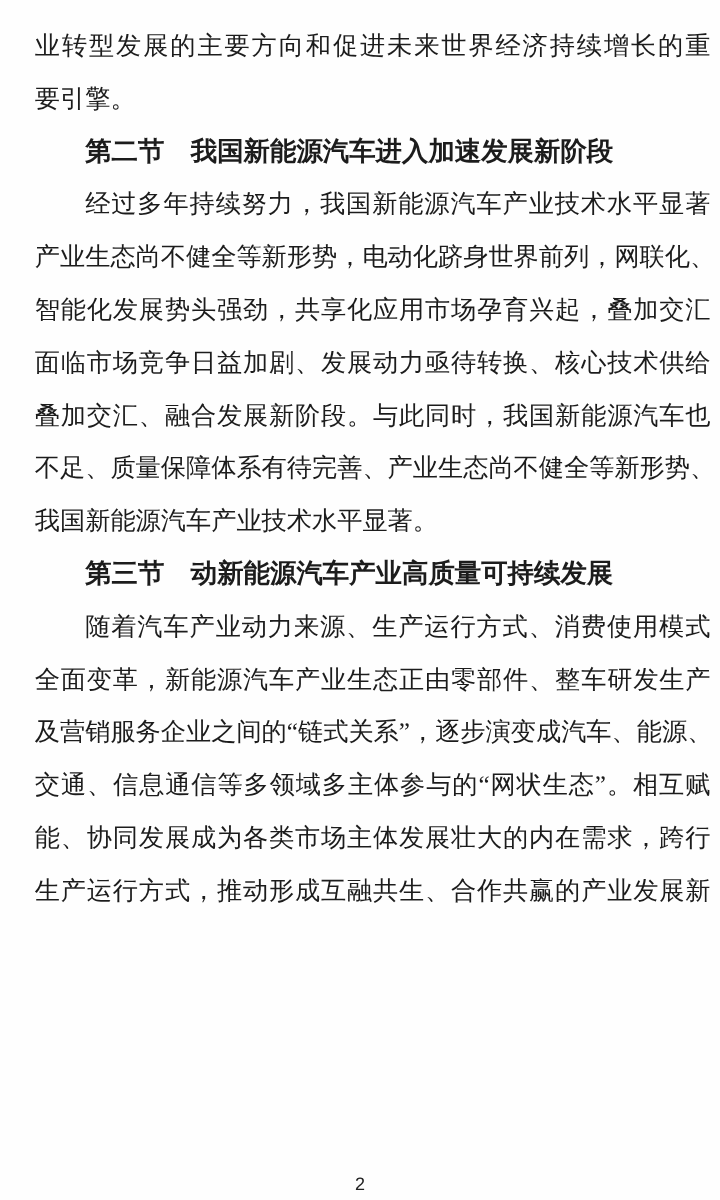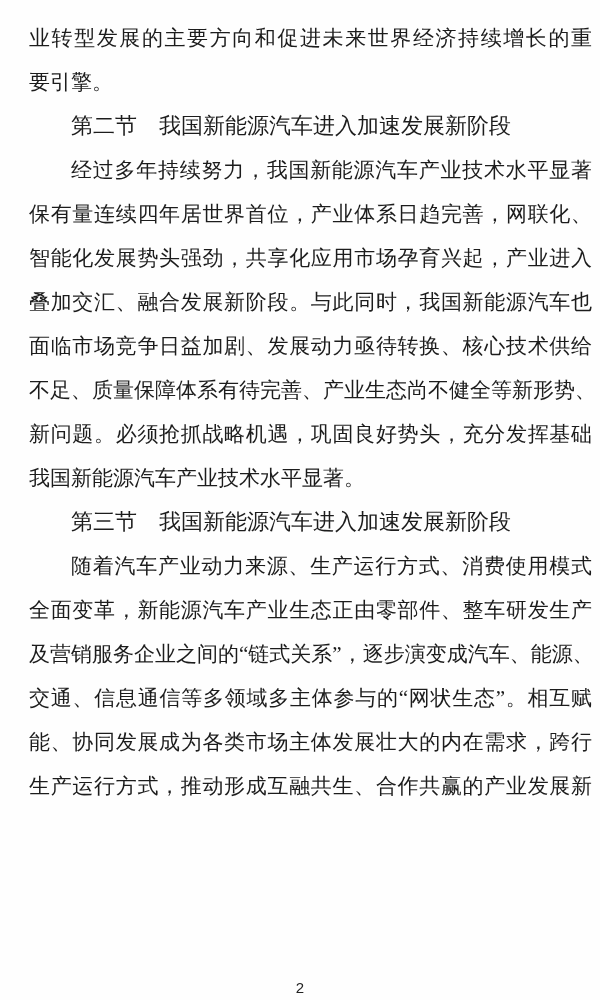--- a/index.html
+++ b/index.html
@@ -35,21 +35,21 @@
   }
   .line.first {
     text-indent: 42px;
     font-family: Liberation Serif, serif;
   }
   .line.last {
     text-align: left;
     text-align-last: left;
   }
   .line.heading {
-    font-weight: 400;
+    font-weight: 700;
     font-size: 22px;
     padding-left: 42px;
     text-align: left;
     text-align-last: left;
   }
   .page-number {
     position: absolute;
     bottom: 4px;
     left: 0;
     right: 0;
@@ -61,28 +61,27 @@
 </style>
 </head>
 <body>
 
 <div class="page">
   <div class="text-block" id="text-block">
       <div class="line full">业转型发展的主要方向和促进未来世界经济持续增长的重</div>
       <div class="line last">要引擎。</div>
       <div class="line heading">第二节　我国新能源汽车进入加速发展新阶段</div>
       <div class="line first">经过多年持续努力，我国新能源汽车产业技术水平显著</div>
-      <div class="line full">保有量连续四年居世界首位，产业体系日趋完善，网联化、</div>
-      <div class="line full">智能化发展势头强劲，共享化应用市场孕育兴起，产业进入</div>
+      <div class="line full">产业生态尚不健全等新形势，电动化跻身世界前列，网联化、</div>
+      <div class="line full">智能化发展势头强劲，共享化应用市场孕育兴起，叠加交汇</div>
+      <div class="line full">面临市场竞争日益加剧、发展动力亟待转换、核心技术供给</div>
       <div class="line full">叠加交汇、融合发展新阶段。与此同时，我国新能源汽车也</div>
-      <div class="line full">面临市场竞争日益加剧、发展动力亟待转换、核心技术供给</div>
       <div class="line full">不足、质量保障体系有待完善、产业生态尚不健全等新形势、</div>
-      <div class="line full">新问题。必须抢抓战略机遇，巩固良好势头，充分发挥基础</div>
       <div class="line last">我国新能源汽车产业技术水平显著。</div>
-      <div class="line heading">第三节　我国新能源汽车进入加速发展新阶段</div>
+      <div class="line heading">第三节　动新能源汽车产业高质量可持续发展</div>
       <div class="line first">随着汽车产业动力来源、生产运行方式、消费使用模式</div>
       <div class="line full">全面变革，新能源汽车产业生态正由零部件、整车研发生产</div>
       <div class="line full">及营销服务企业之间的“链式关系”，逐步演变成汽车、能源、</div>
       <div class="line full">交通、信息通信等多领域多主体参与的“网状生态”。相互赋</div>
       <div class="line full">能、协同发展成为各类市场主体发展壮大的内在需求，跨行</div>
       <div class="line full">生产运行方式，推动形成互融共生、合作共赢的产业发展新</div>
     </div>
   <div class="page-number">2</div>
 </div>
 

